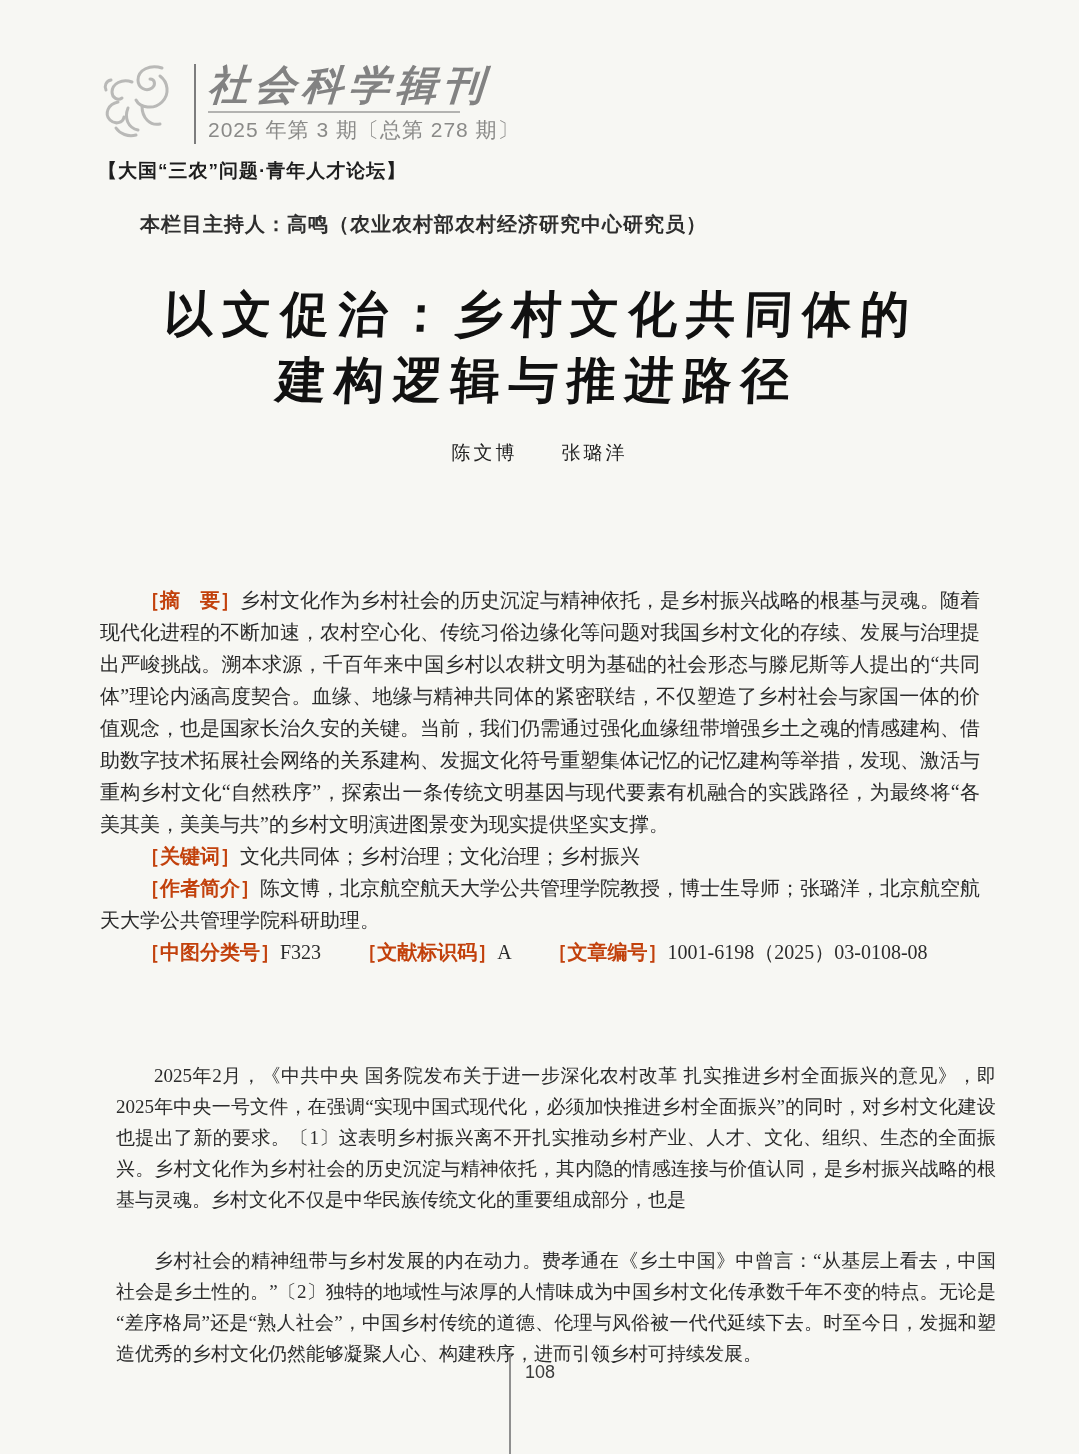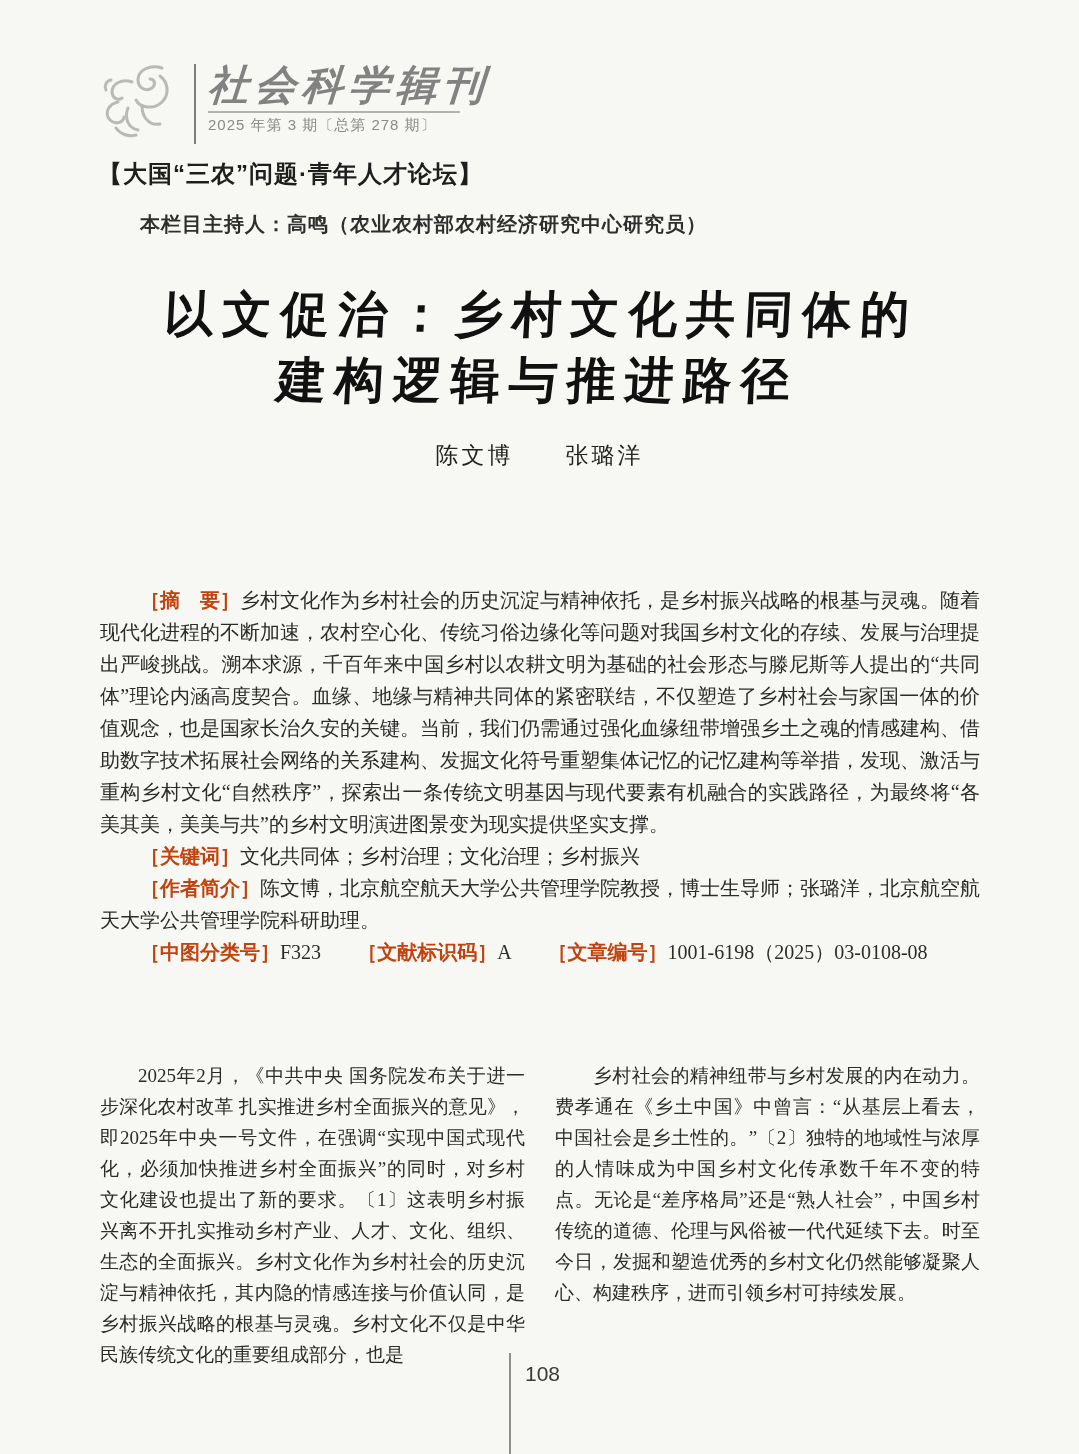--- a/index.html
+++ b/index.html
@@ -11,62 +11,62 @@
   
   .masthead { position:absolute; left:98px; top:62px; display:flex; align-items:flex-start; }
   .logo-wrap { width:86px; height:84px; margin-right:10px; }
   .mast-divider { width:2px; height:80px; background:#7d7d7d; margin:2px 12px 0 0; }
   .journal-name {
     font-size:41px; font-weight:bold; color:#828282; letter-spacing:6px;
     line-height:46px; font-style:italic; transform:skewX(-4deg);
     font-family:"DejaVu Serif", serif; white-space:nowrap;
   }
   .mast-rule { height:2px; background:#b3b3b1; width:252px; margin:3px 0 3px; }
-  .issue-line { font-size:15px; color:#8a8a88; letter-spacing:1px; white-space:nowrap;
+  .issue-line { font-size:21px; color:#8a8a88; letter-spacing:1px; white-space:nowrap;
     font-family:"Liberation Sans", sans-serif; }
   
   .section-heading {
     position:absolute; left:98px; top:158px;
     font-family:"Liberation Sans", sans-serif; font-weight:bold;
-    font-size:24px; color:#1e1e1e; letter-spacing:1px;
+    font-size:19px; color:#1e1e1e; letter-spacing:1px;
   }
   .host-line {
     position:absolute; left:140px; top:211px;
     font-family:Liberation Mono, monospace; font-weight:600;
     font-size:20px; color:#2e2e2e; letter-spacing:1px;
   }
   
   .article-title {
     position:absolute; left:0; top:282px; width:1079px; text-align:center;
     font-weight:bold; font-size:49px; line-height:66px; color:#111;
     letter-spacing:9px; transform:skewX(-3deg);
   }
   .authors {
     position:absolute; left:0; top:440px; width:1079px; text-align:center;
-    font-size:23px; color:#222; letter-spacing:3px;
+    font-size:19px; color:#222; letter-spacing:3px;
   }
   
   .frontmatter {
     position:absolute; left:100px; top:584px; width:880px;
     font-size:20px; line-height:32px; text-align:justify;
   }
   .frontmatter p { margin:0; text-indent:2em; }
   .meta-label { font-family:"Liberation Sans", sans-serif; font-weight:bold; color:#c2410c; }
   .gap-right { margin-right:36px; }
   
   .body-columns {
-    position:absolute; left:100px; top:1060px; width:880px;
-    display:flex; gap:30px;
+    position:absolute; left:116px; top:1060px; width:880px;
+    display:flex; gap:30px;flex-direction:column;
   }
   .col { flex:1; font-size:19px; line-height:31px; text-align:justify; }
   .col p { margin:0; text-indent:2em; }
   
   .footer-divider { position:absolute; left:509px; top:1353px; width:2px; height:101px; background:#8f8f8f; }
   .page-number {
-    position:absolute; left:525px; top:1362px; font-size:21px; color:#3a3a3a;
+    position:absolute; left:525px; top:1362px; font-size:18px; color:#3a3a3a;
     font-family:"Liberation Sans", sans-serif;
   }
 </style>
 </head>
 <body>
 
 <div class="page">
 
   <div class="masthead">
     <div class="logo-wrap">

